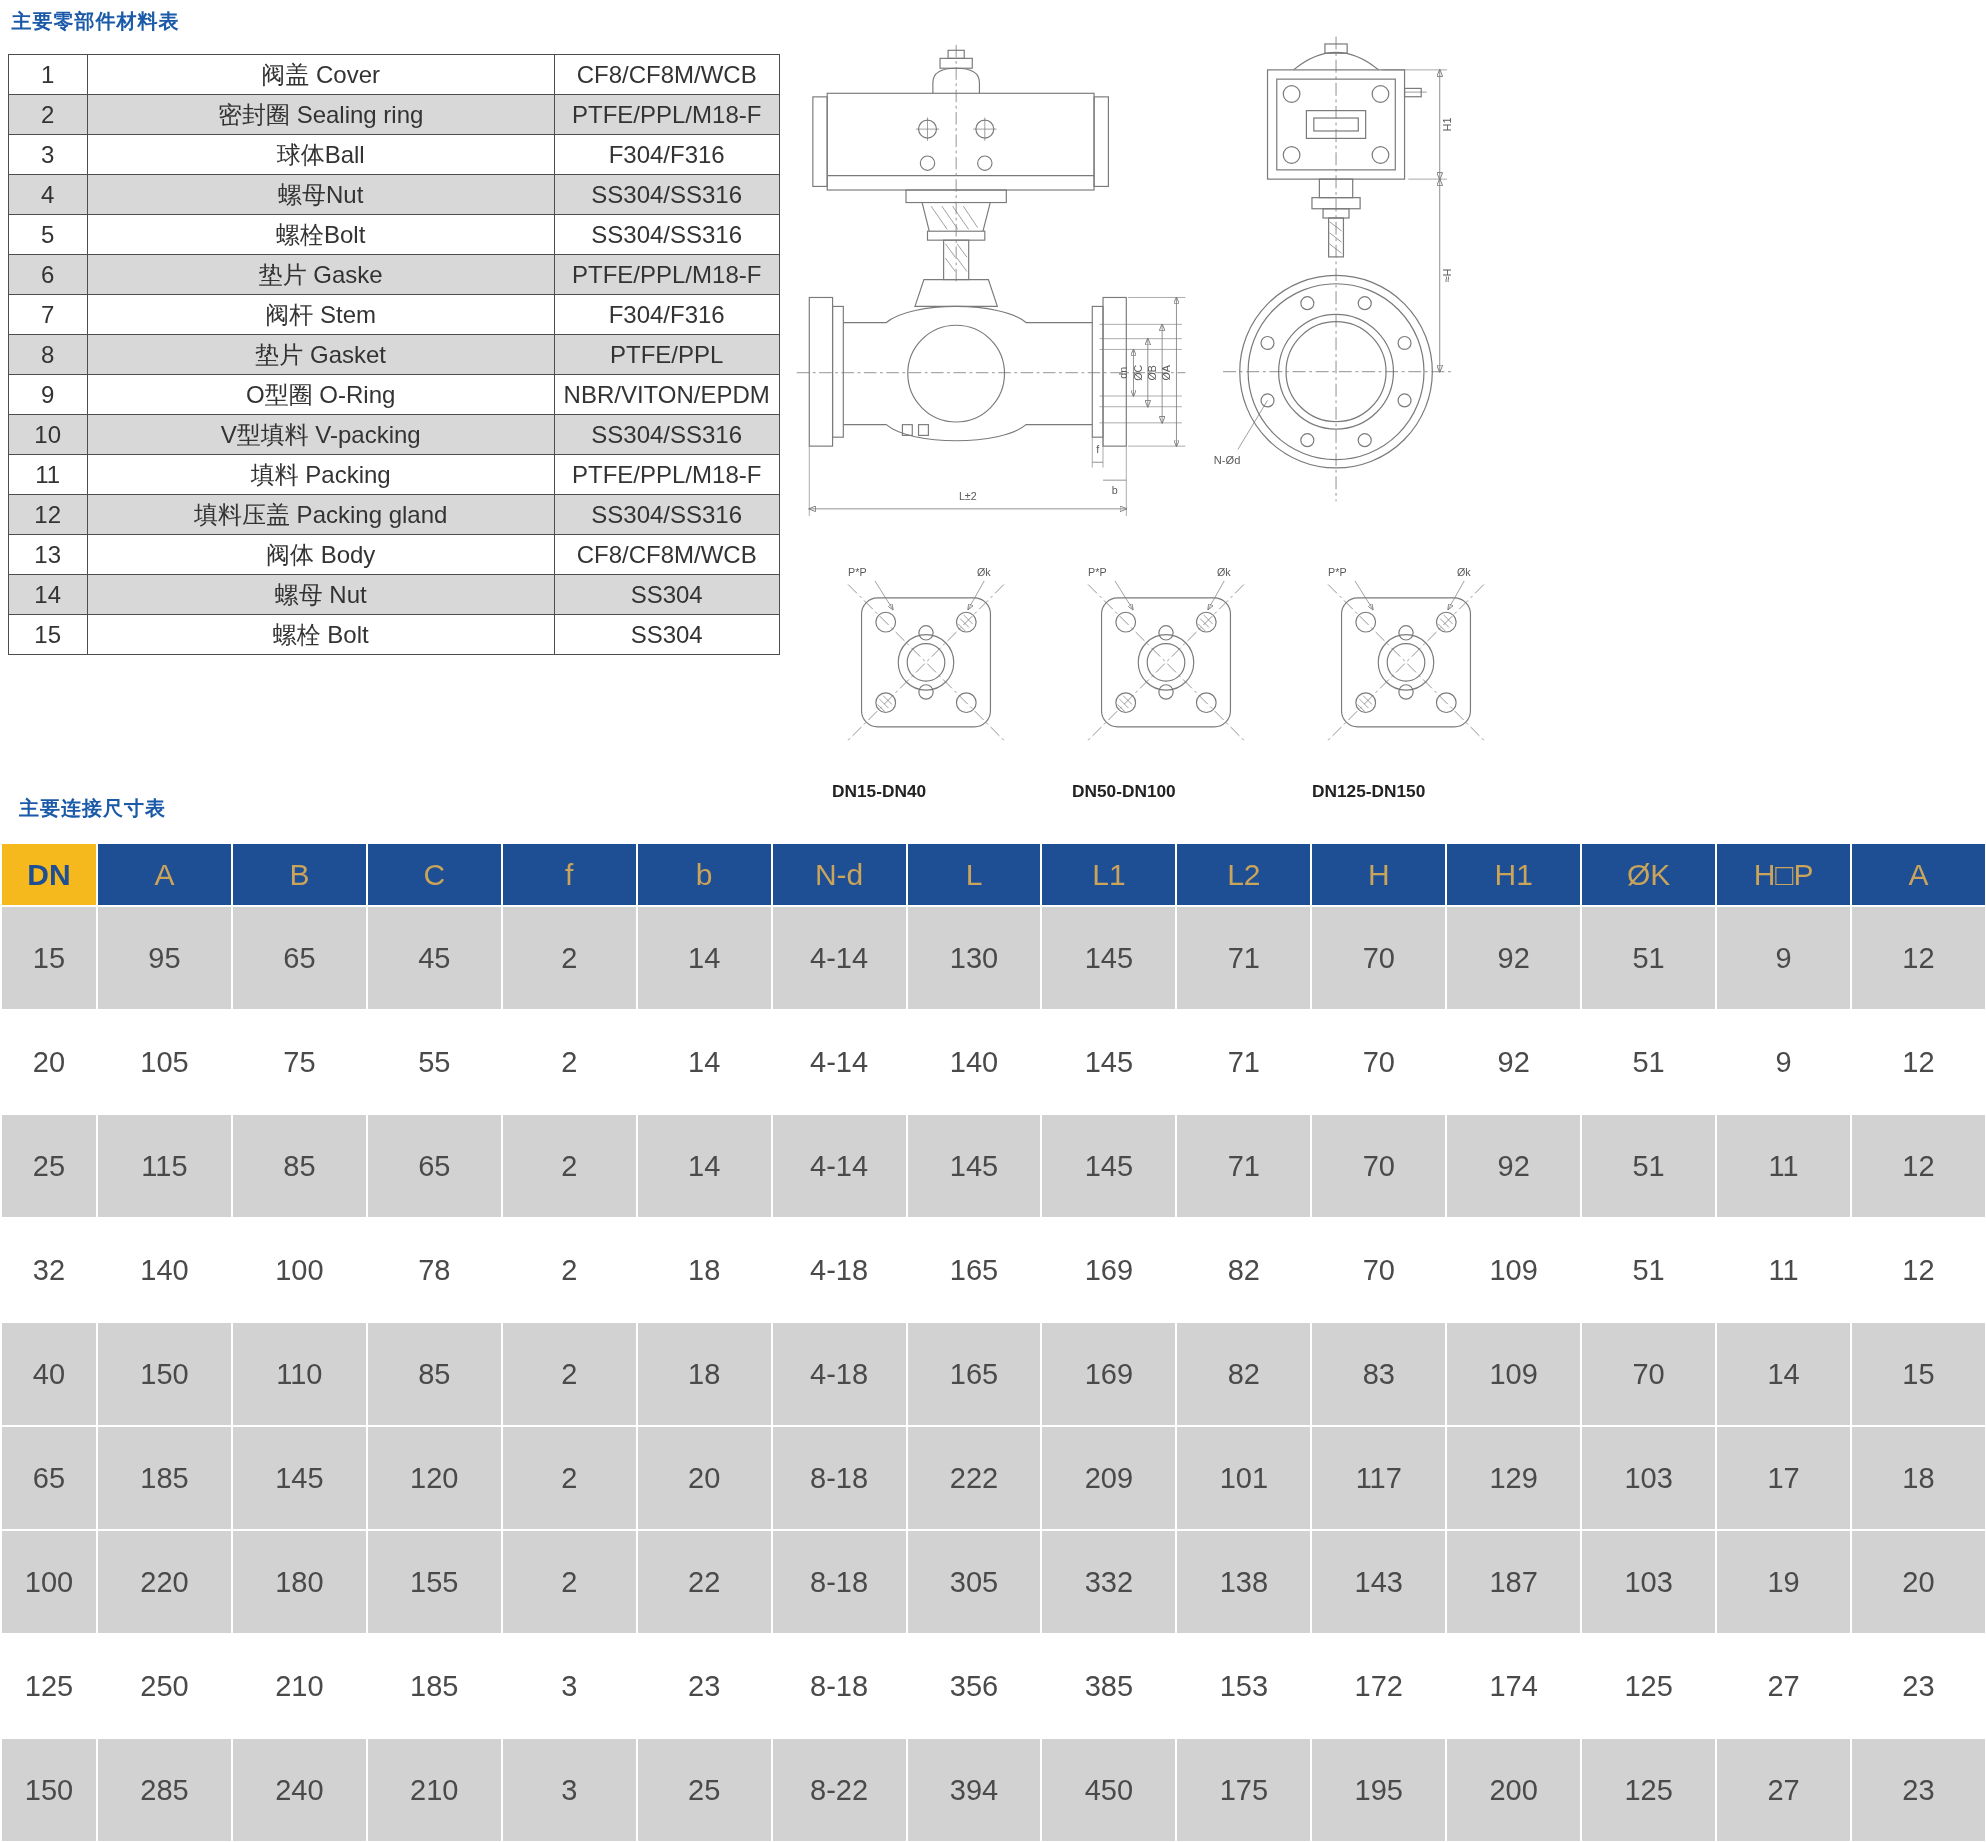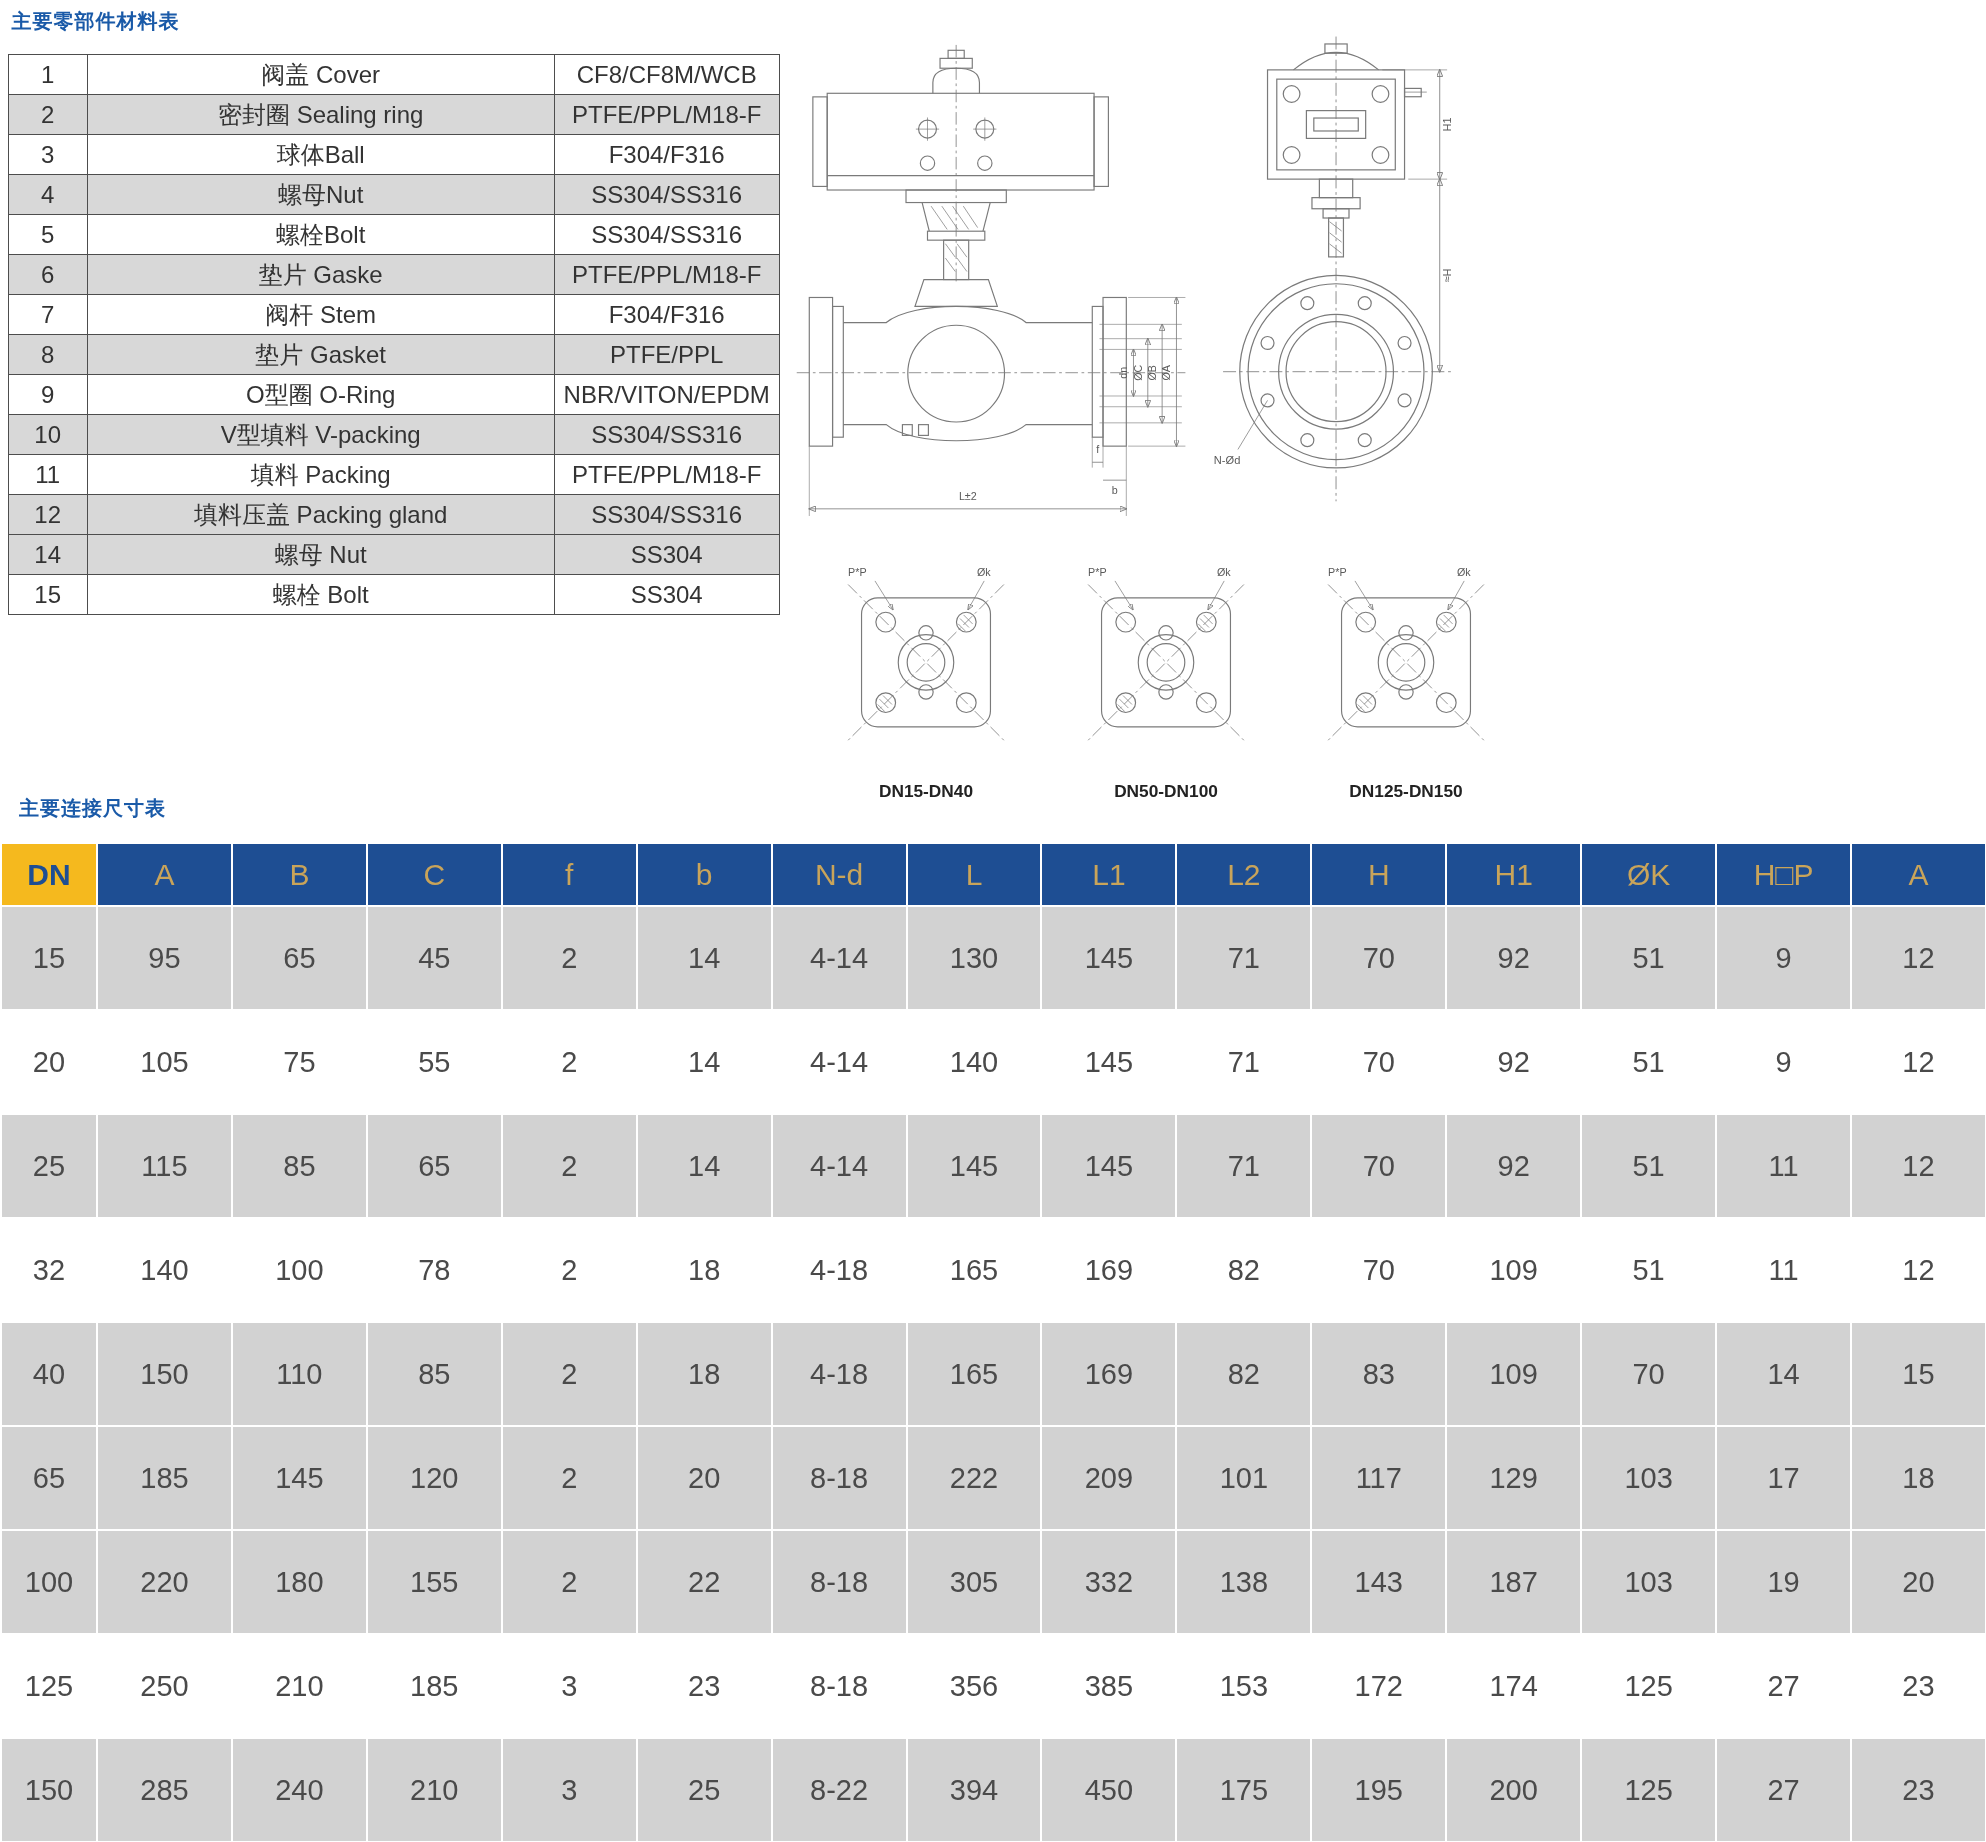--- a/index.html
+++ b/index.html
@@ -25,21 +25,21 @@
     border:1px solid #4d4d4d; height:40px; text-align:center;
     font-size:24px; color:#333; white-space:nowrap; overflow:hidden;
   }
   .materials-table tr.alt { background:#d8d8d8; }
 
   
   .drawings { position:absolute; left:786px; top:27px; width:1201px; height:769px; }
   .front-svg { position:absolute; left:0;   top:3.8px; }
   .side-svg  { position:absolute; left:419px; top:3.8px; }
   .flange-row { position:absolute; left:46px; top:530px; display:flex; gap:52px; }
-  .flange-block { width:188px; text-align:center; }
+  .flange-block { width:188px; }
   .flange-caption { font-size:17.3px; font-weight:bold; color:#222; margin-top:11px; }
 
   .tech path, .tech rect, .tech circle, .tech line, .tech polyline {
     fill:none; stroke:#7a7a7a; stroke-width:1.3;
   }
   .tech .cl   { stroke-dasharray:14 4 3 4; stroke-width:0.9; }
   .tech .thin { stroke-width:0.8; }
   .tech .ext  { stroke-width:0.7; }
   .tech .dim  { stroke-width:0.9; }
   .tech text  { fill:#5a5a5a; stroke:none; font-size:12px; font-family:"Liberation Sans",sans-serif; }
@@ -123,20 +123,25 @@
       </tr>
       <tr>
         <td>11</td>
         <td>填料 Packing</td>
         <td>PTFE/PPL/M18-F</td>
       </tr>
       <tr class="alt">
         <td>12</td>
         <td>填料压盖 Packing gland</td>
         <td>SS304/SS316</td>
+      </tr>
+      <tr>
+        <td>13</td>
+        <td>阀体 Body</td>
+        <td>CF8/CF8M/WCB</td>
       </tr>
       <tr class="alt">
         <td>14</td>
         <td>螺母 Nut</td>
         <td>SS304</td>
       </tr>
       <tr>
         <td>15</td>
         <td>螺栓 Bolt</td>
         <td>SS304</td>

